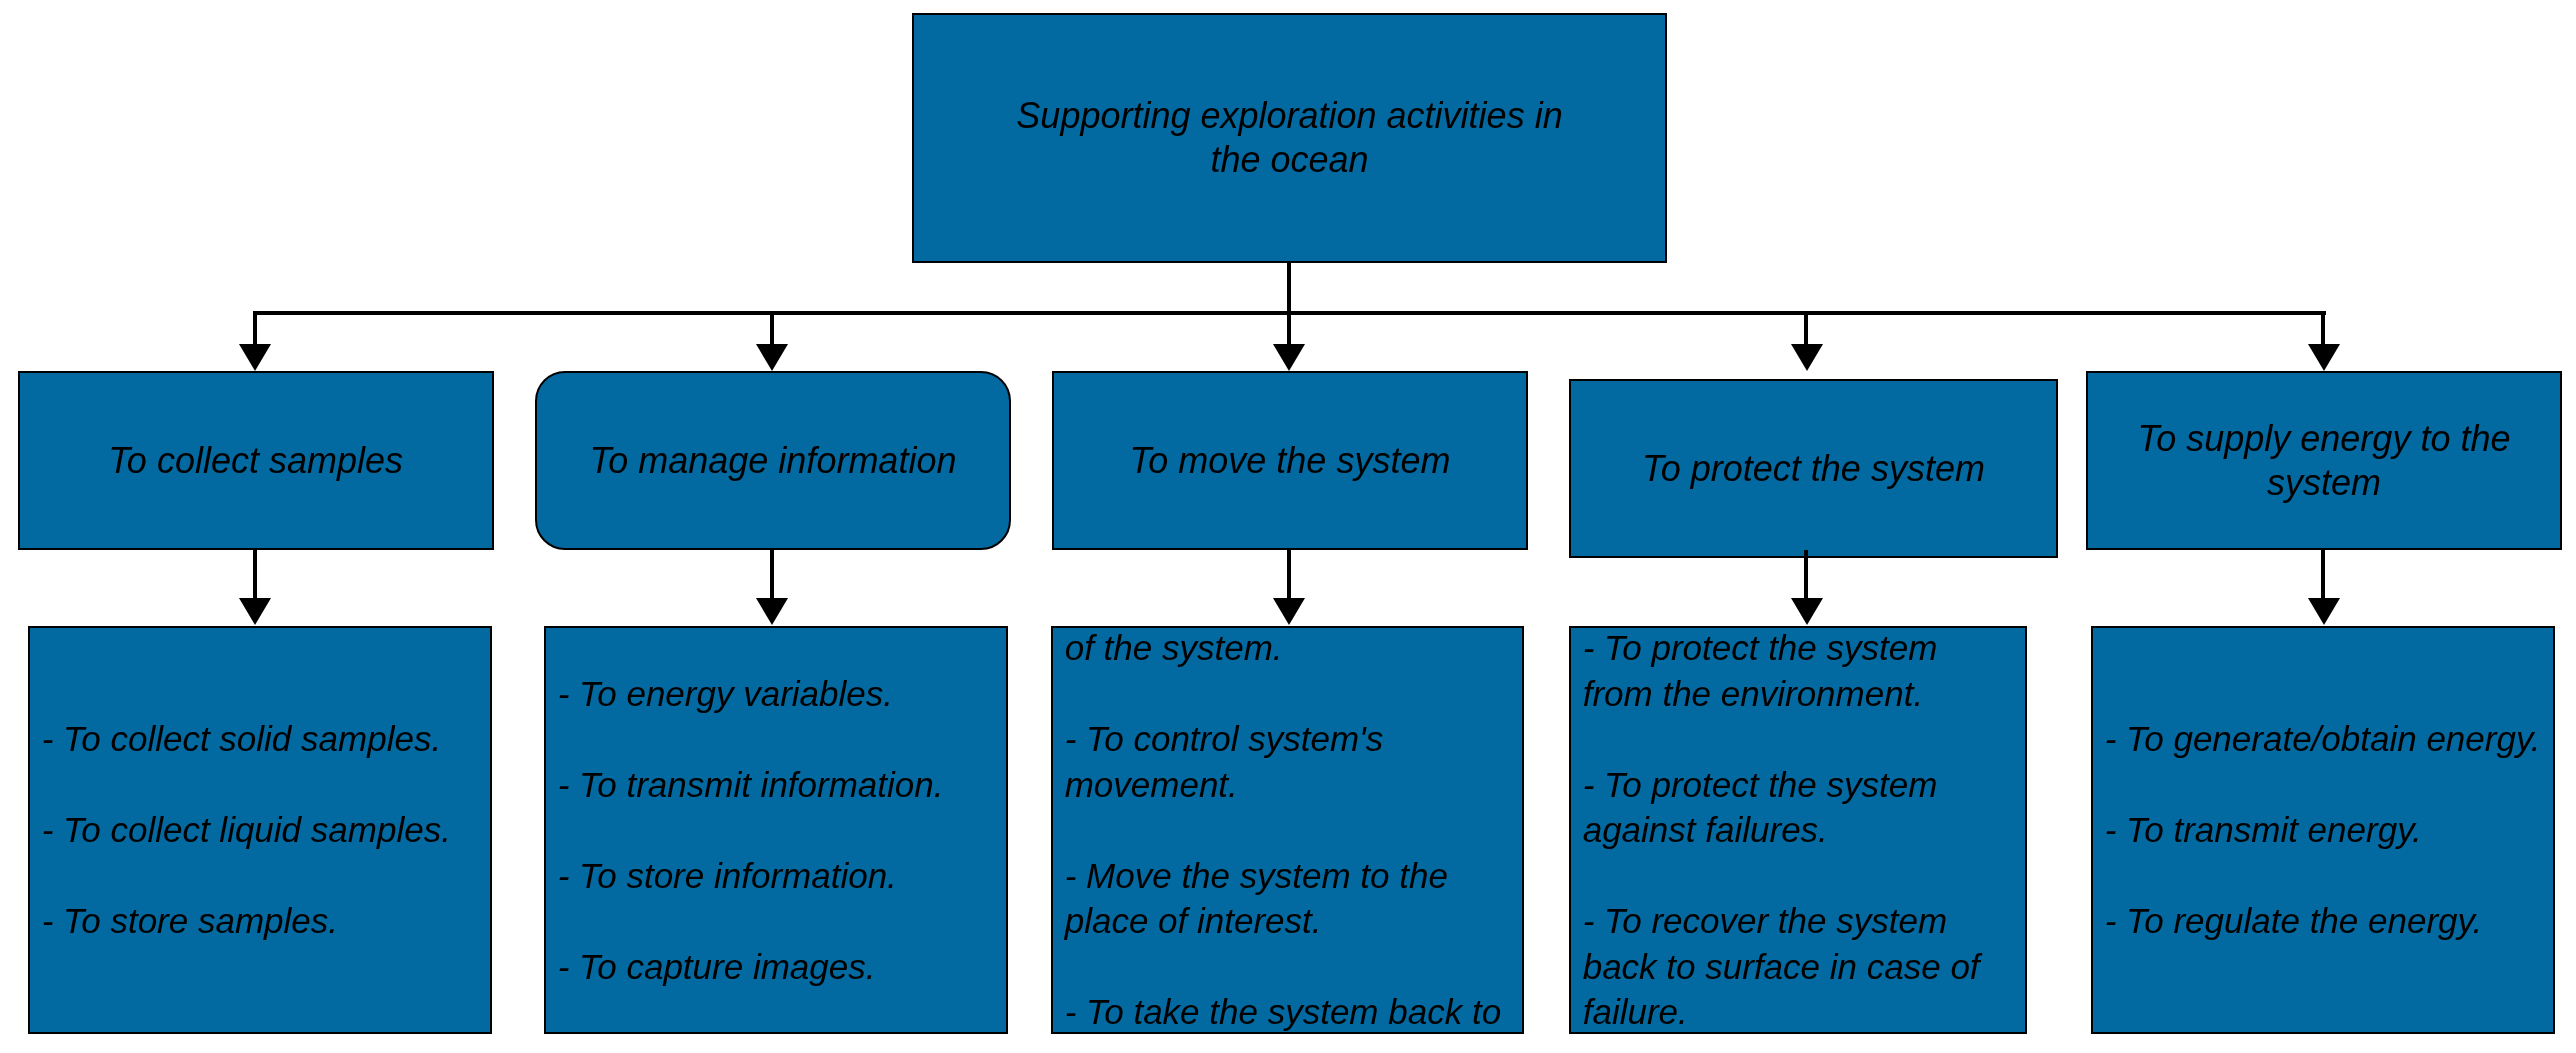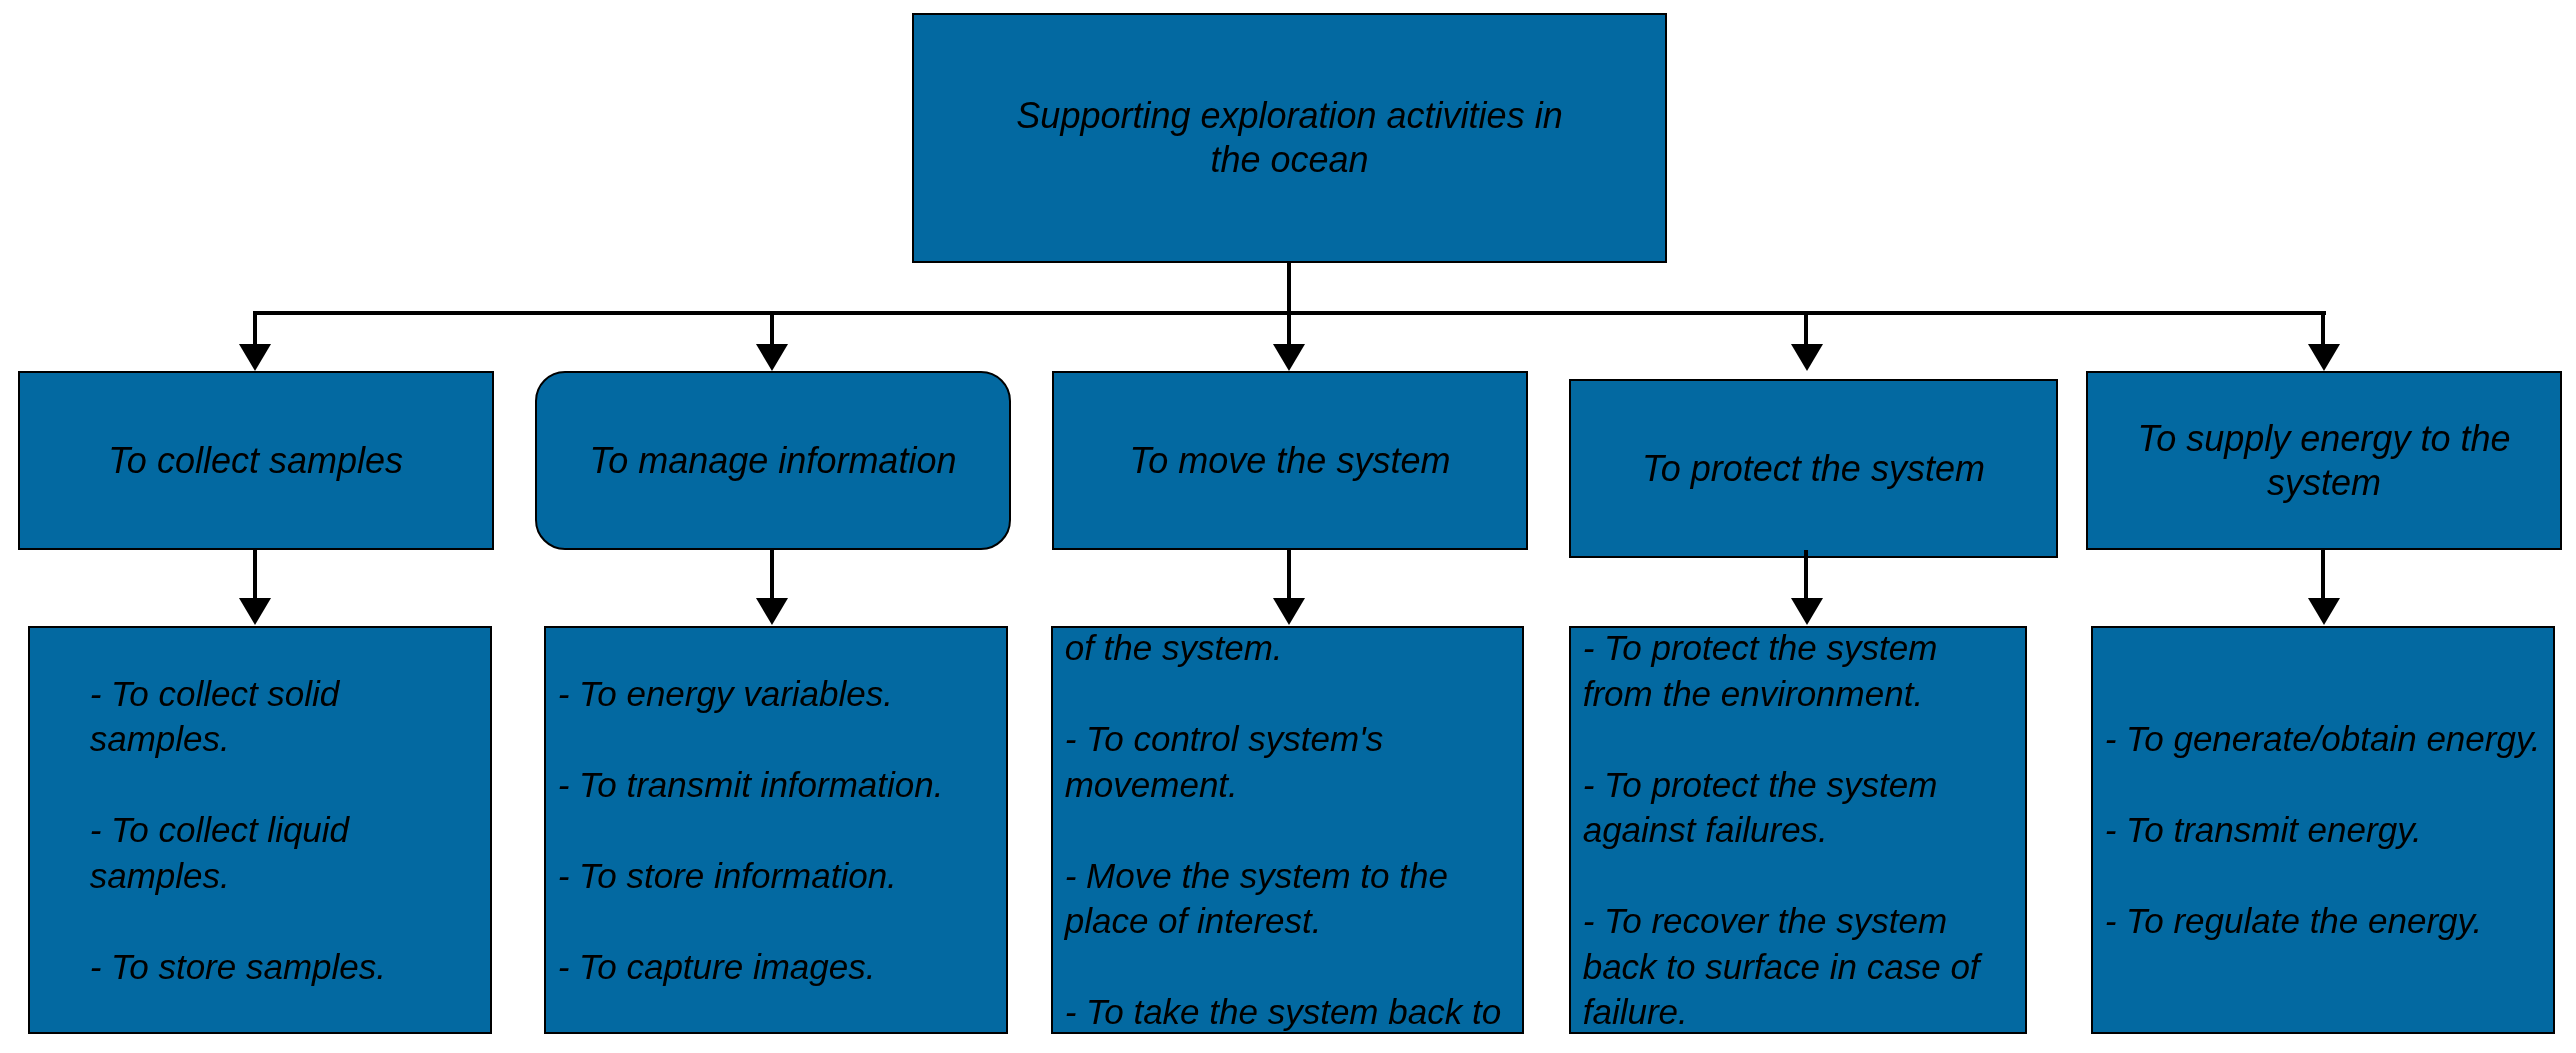--- a/index.html
+++ b/index.html
@@ -125,21 +125,21 @@
 
   <div class="edge edge-v" style="left:1287px; top:550px; width:4.1px; height:52px;"></div>
   <div class="arrow-head" style="left:1273px; top:598px;"></div>
 
   <div class="edge edge-v" style="left:1804px; top:550px; width:4.1px; height:52px;"></div>
   <div class="arrow-head" style="left:1791px; top:598px;"></div>
 
   <div class="edge edge-v" style="left:2321px; top:550px; width:4.1px; height:52px;"></div>
   <div class="arrow-head" style="left:2308px; top:598px;"></div>
 
-  <div class="node leaf listy" style="left:28px; top:626px; width:464px; height:408px;padding-left:48px;">
+  <div class="node leaf listy" style="left:28px; top:626px; width:464px; height:408px;">
     <div class="node-text">
       <span class="leaf-line">- To collect solid samples.</span>
       <span class="leaf-line">- To collect liquid samples.</span>
       <span class="leaf-line">- To store samples.</span>
     </div>
   </div>
 
   <div class="node leaf listy" style="left:544px; top:626px; width:464px; height:408px;">
     <div class="node-text">
       <span class="leaf-line">- To energy variables.</span>

